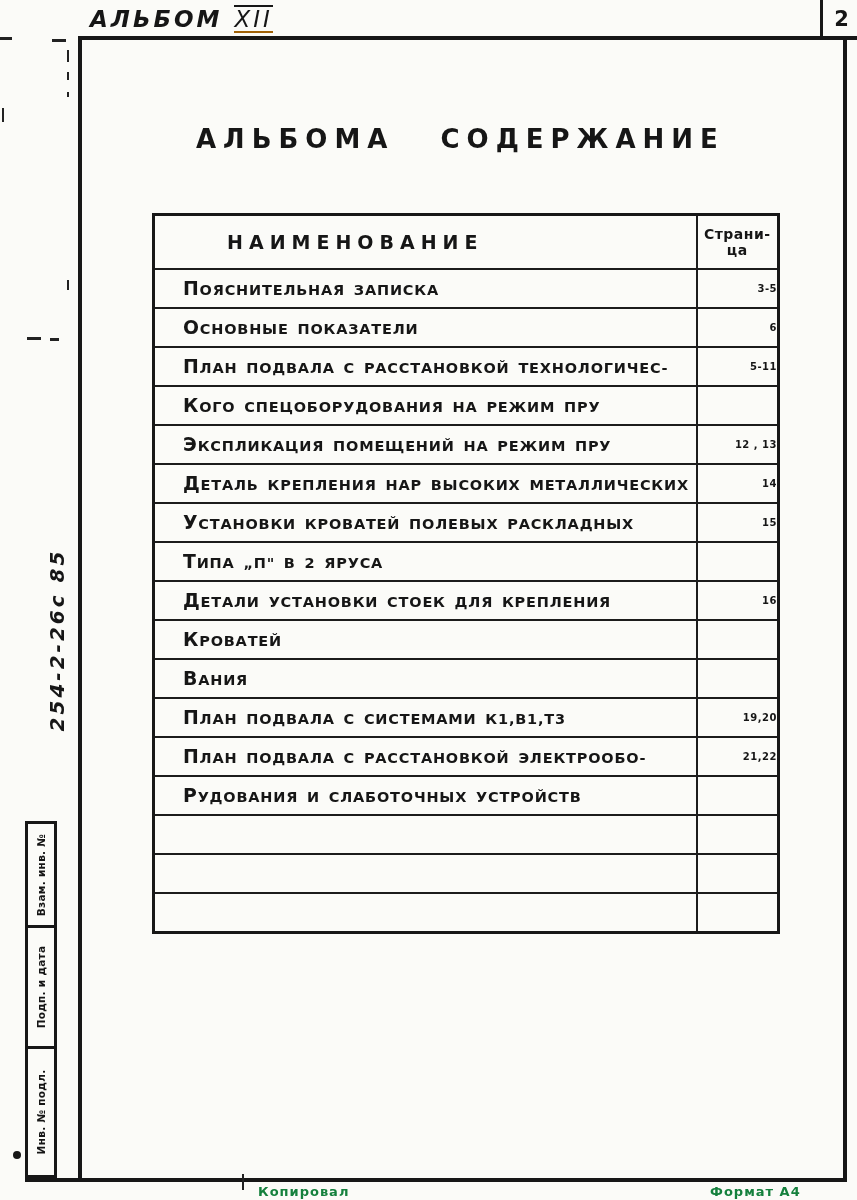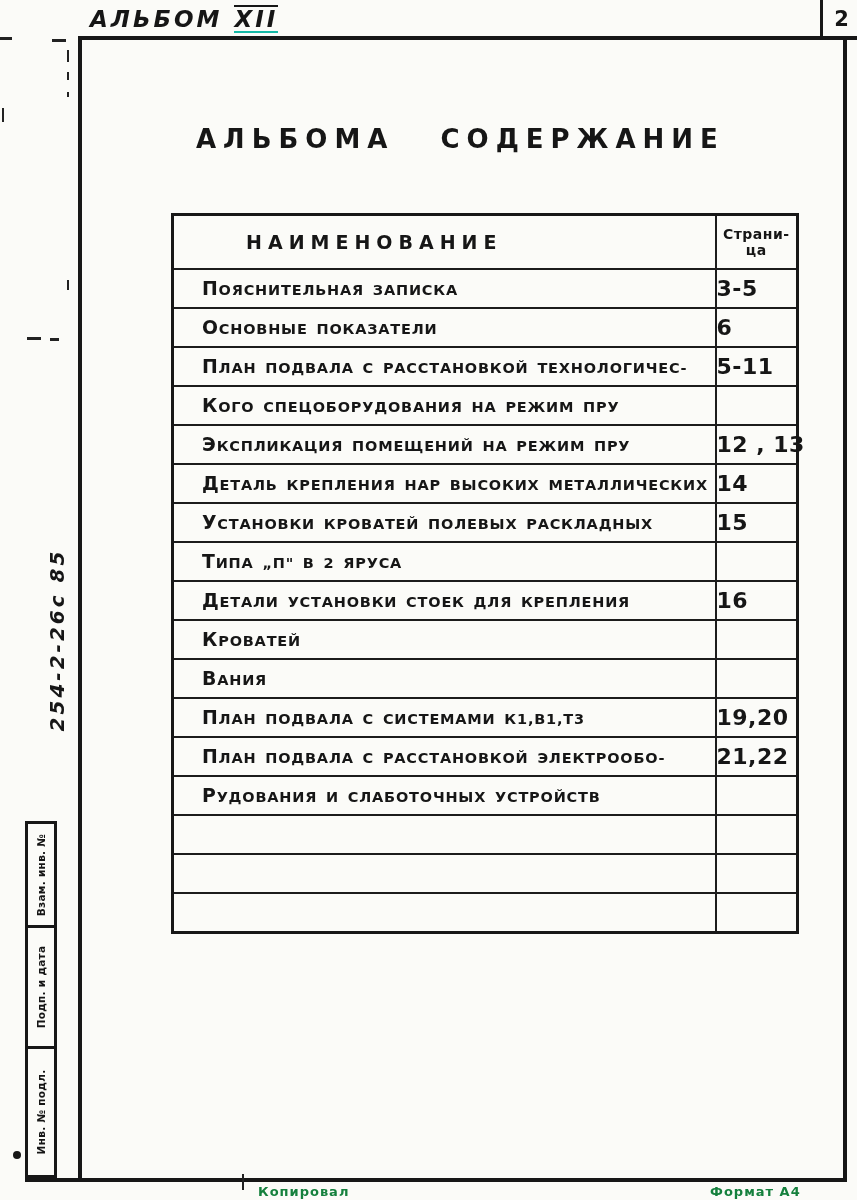--- a/index.html
+++ b/index.html
@@ -21,22 +21,22 @@
   #frame-right{left:843px;top:38px;width:4px;height:1144px;}
   #frame-bottom{left:25px;top:1178px;width:822px;height:4px;}
 
   
   #album-label{
     left:90px;top:2px;height:34px;
     display:flex;align-items:center;gap:12px;
     font-style:italic;font-weight:bold;font-size:23px;letter-spacing:3px;
   }
   #album-number{
-    font-style:italic;font-weight:bold;
-    border-top:2px solid #171717;border-bottom:2px solid #14b8a6;
+    font-style:italic;font-weight:normal;
+    border-top:2px solid #171717;border-bottom:2px solid #a16207;
     line-height:1.05;
   }
   #sheet-number-box{
     left:820px;top:0;width:37px;height:38px;
     border-left:3px solid #171717;
     display:flex;align-items:center;justify-content:center;
     font-size:21px;font-weight:bold;
   }
 
   
@@ -45,21 +45,20 @@
     display:flex;gap:46px;
     font-size:26px;font-weight:bold;letter-spacing:7px;
     white-space:nowrap;
   }
 
   
   #contents-table{
     left:152px;top:213px;width:625px;
     border-collapse:collapse;table-layout:fixed;
     border:3px solid #171717;
-    margin-left:19px;
   }
   #contents-table col.c1{width:543px;}
   #contents-table col.c2{width:82px;}
   #contents-table td,#contents-table th{
     border:2px solid #1c1c1c;
     padding:0;vertical-align:middle;
   }
   #contents-table th{height:52px;}
   #contents-table td{height:37px;}
   tr.empty-row td{height:36px;}
@@ -74,22 +73,22 @@
   }
   .row-name{
     display:block;
     padding-left:28px;
     font-size:14.5px;font-weight:bold;
     letter-spacing:0.8px;word-spacing:3px;
     text-transform:uppercase;white-space:nowrap;
   }
   .row-name::first-letter{font-size:1.3em;}
   .row-pages{
-    display:block;text-align:left;
-    font-size:22px;font-weight:bold;letter-spacing:0.5px;white-space:nowrap;
+    display:block;text-align:right;
+    font-size:10px;font-weight:bold;letter-spacing:0.5px;white-space:nowrap;
   }
 
   
   #doc-code{
     left:-88px;top:625px;width:290px;height:30px;
     display:flex;align-items:center;justify-content:center;
     transform:rotate(-90deg);
     font-size:20px;font-weight:bold;font-style:italic;letter-spacing:3px;
     white-space:nowrap;
   }

